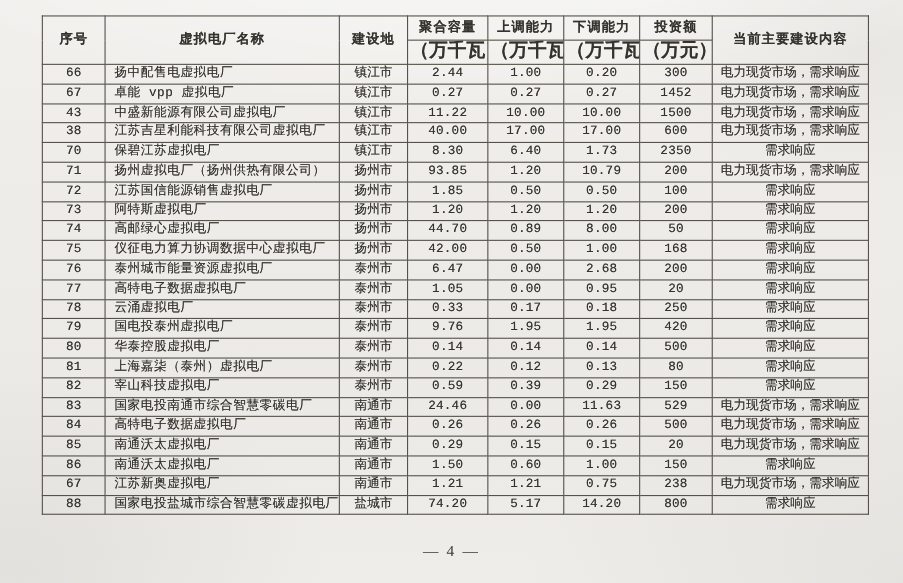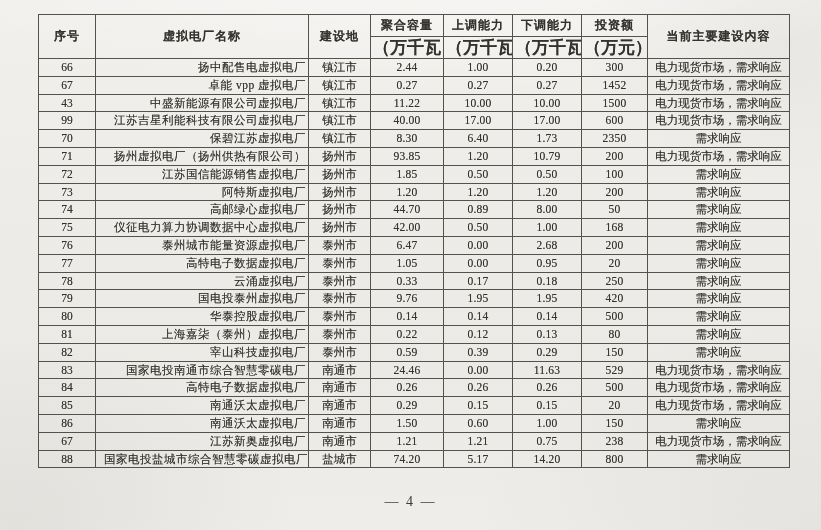--- a/index.html
+++ b/index.html
@@ -34,41 +34,42 @@
     padding: 0 2px;
     text-align: center;
     vertical-align: middle;
     overflow: hidden;
     white-space: nowrap;
     color: #34322d;
     text-shadow: 0 0 0.5px rgba(40,38,34,0.55);
   }
   .vpp-table {
     border: 1.5px solid #4a4841;
+    font-family: Liberation Mono, monospace;
   }
   .vpp-table thead th {
     font-size: 12px;
     font-weight: bold;
     height: 21px;
     line-height: 21px;
     letter-spacing: 1px;
   }
   .vpp-table thead th.unit-cell {
     letter-spacing: 0;
     font-size: 17px;
     margin-top: 12px;
   }
   .vpp-table tbody td {
     font-size: 11.5px;
     height: 16.8px;
     line-height: 16.8px;
     font-weight: 500;
   }
   .vpp-table tbody td.name-cell {
-    text-align: right;
+    text-align: left;
     padding-left: 8px;
     letter-spacing: 0.5px;
   }
   .vpp-table tbody td.num-cell {
     font-size: 11.5px;
     letter-spacing: 0.2px;
   }
   .page-footer {
     position: absolute;
     left: 0;
@@ -137,21 +138,21 @@
         <td>43</td>
         <td class="name-cell">中盛新能源有限公司虚拟电厂</td>
         <td>镇江市</td>
         <td class="num-cell">11.22</td>
         <td class="num-cell">10.00</td>
         <td class="num-cell">10.00</td>
         <td class="num-cell">1500</td>
         <td>电力现货市场，需求响应</td>
       </tr>
       <tr>
-        <td>99</td>
+        <td>38</td>
         <td class="name-cell">江苏吉星利能科技有限公司虚拟电厂</td>
         <td>镇江市</td>
         <td class="num-cell">40.00</td>
         <td class="num-cell">17.00</td>
         <td class="num-cell">17.00</td>
         <td class="num-cell">600</td>
         <td>电力现货市场，需求响应</td>
       </tr>
       <tr>
         <td>70</td>

